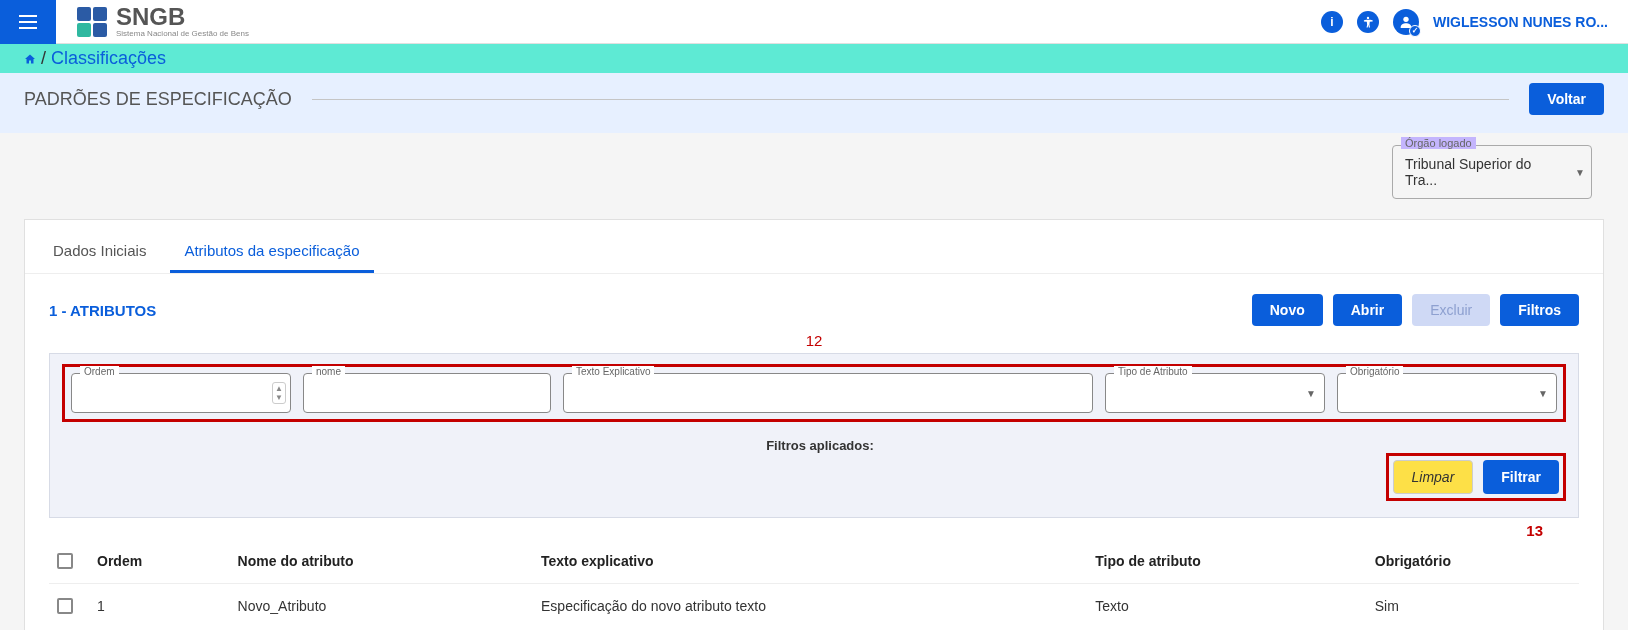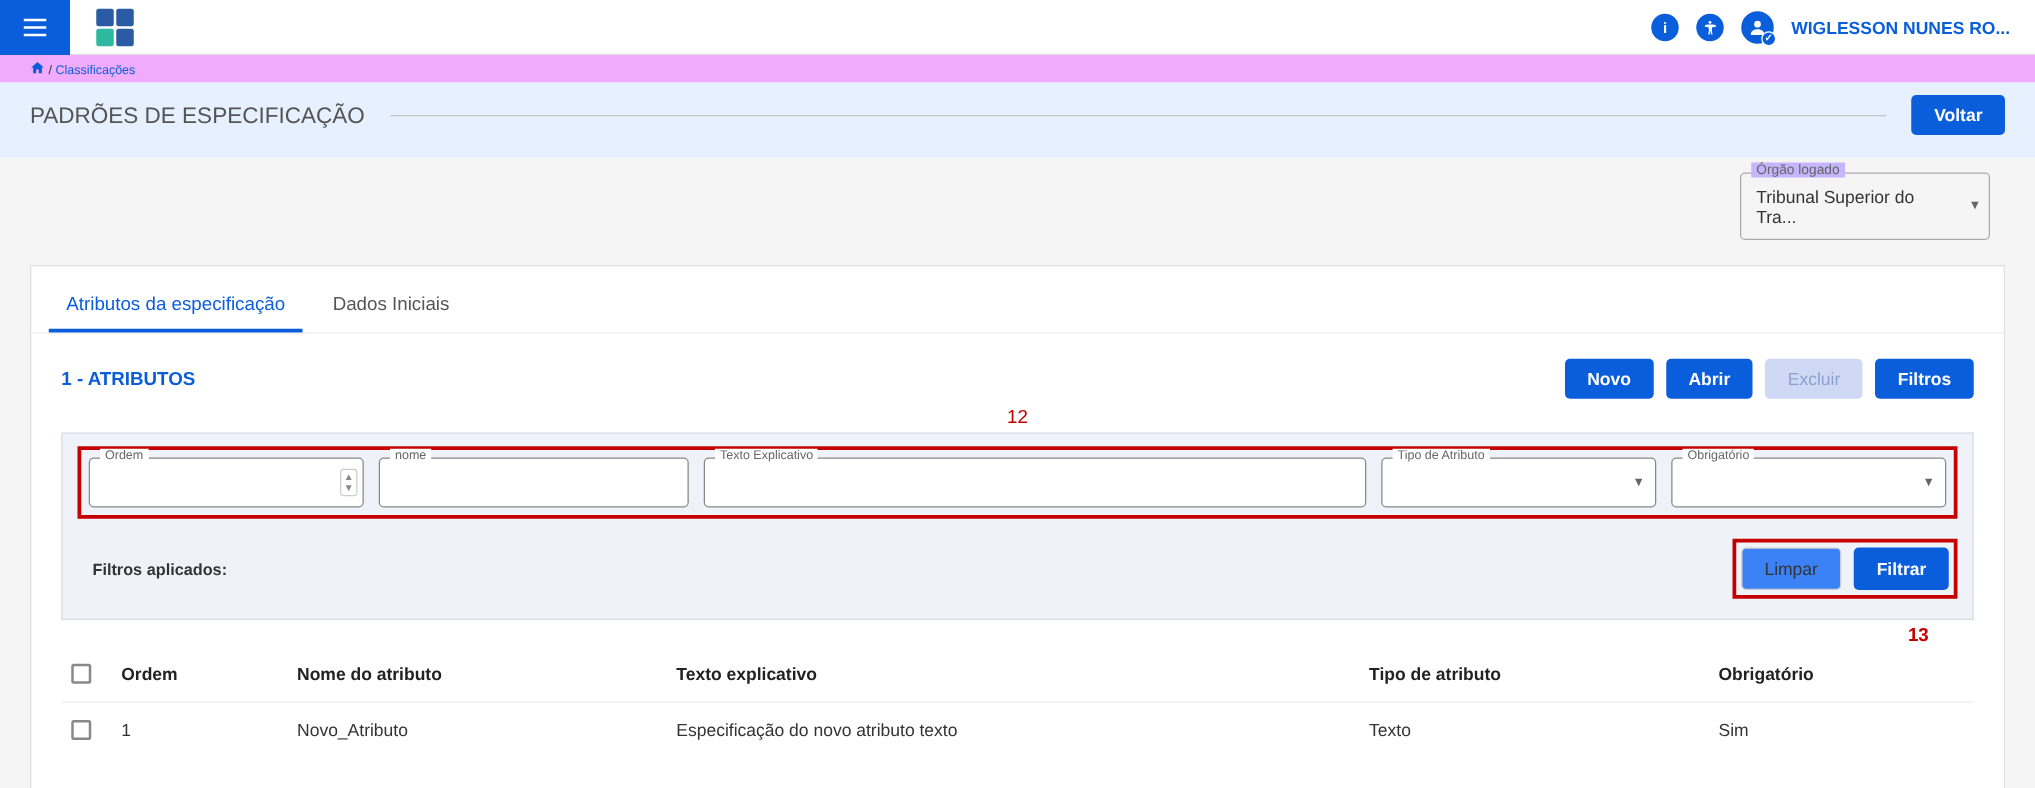--- a/index.html
+++ b/index.html
@@ -83,23 +83,23 @@
       font-size: 12px;
       font-weight: bold;
       cursor: pointer;
     }
     .user-name {
       color: #0a5edb;
       font-weight: 600;
       font-size: 14px;
     }
     .breadcrumb-bar {
-      background: #f0abfc;
+      background: #5eead4;
       padding: 4px 24px;
-      font-size: 10px;
+      font-size: 18px;
     }
     .breadcrumb-bar a {
       color: #0a5edb;
       text-decoration: none;
     }
     .page-header {
       background: #e7f0ff;
       padding: 10px 24px 18px 24px;
       display: flex;
       align-items: center;
@@ -282,42 +282,44 @@
       right: 8px;
       top: 50%;
       transform: translateY(-50%);
       font-size: 10px;
       color: #666;
     }
     .filters-bottom {
       display: flex;
       align-items: center;
       padding: 16px 0 4px 12px;
+      flex-direction: column;
     }
     .filters-applied-label {
       font-size: 13px;
       font-weight: 600;
       color: #333;
     }
     .filters-actions {
       margin-left: auto;
       display: flex;
       gap: 10px;
       border: 3px solid #c40000;
       padding: 4px;
     }
     .btn-outline {
-      background: #3b82f6;
+      background: #fde047;
       color: #333;
       border: 1px solid #ccc;
       padding: 8px 18px;
       border-radius: 4px;
       font-size: 14px;
       cursor: pointer;
       font-weight: 500;
+      font-style: italic;
     }
     .annotation-13 {
       text-align: right;
       color: #c40000;
       font-weight: bold;
       font-size: 15px;
       padding-right: 60px;
       margin-top: 4px;
     }
     .table-wrap {
@@ -390,20 +392,24 @@
         <rect x="3" y="17" width="18" height="2"></rect>
       </svg>
   </div>
   <div class="logo-area">
     <span class="logo-mark">
       <span></span>
         <span></span>
         <span></span>
         <span></span>
     </span>
+    <div>
+      <div class="logo-text">SNGB</div>
+      <span class="logo-sub">Sistema Nacional de Gestão de Bens</span>
+    </div>
   </div>
   <div class="topbar-spacer"></div>
   <div class="topbar-right">
     <div class="round-icon">i</div>
     <div class="round-icon">
       <svg width="14" height="14" viewBox="0 0 24 24" fill="#fff">
           <circle cx="12" cy="5" r="2"></circle>
           <path d="M12 8c-4 0-7 1-7 1v2l5 .5 .5 5 -1 5h2l1-5 1 5h2l-1-5 .5-5 5-.5v-2s-3-1-7-1z"></path>
         </svg>
     </div>
@@ -437,22 +443,22 @@
 <div class="orgao">
   <div class="orgao-box">
     <span class="orgao-label">Órgão logado</span>
     <span>Tribunal Superior do Tra...</span>
     <span class="orgao-arrow">▼</span>
   </div>
 </div>
 
 <div class="card">
   <div class="tabs">
+    <div class="tab">Dados Iniciais</div>
     <div class="tab active">Atributos da especificação</div>
-    <div class="tab">Dados Iniciais</div>
   </div>
 
   <div class="section-header">
     <div class="section-title">1 - ATRIBUTOS</div>
     <div class="section-spacer"></div>
     <div class="btn-group">
       <button class="btn-primary">Novo</button>
       <button class="btn-primary">Abrir</button>
       <button class="btn-secondary">Excluir</button>
       <button class="btn-primary">Filtros</button>

